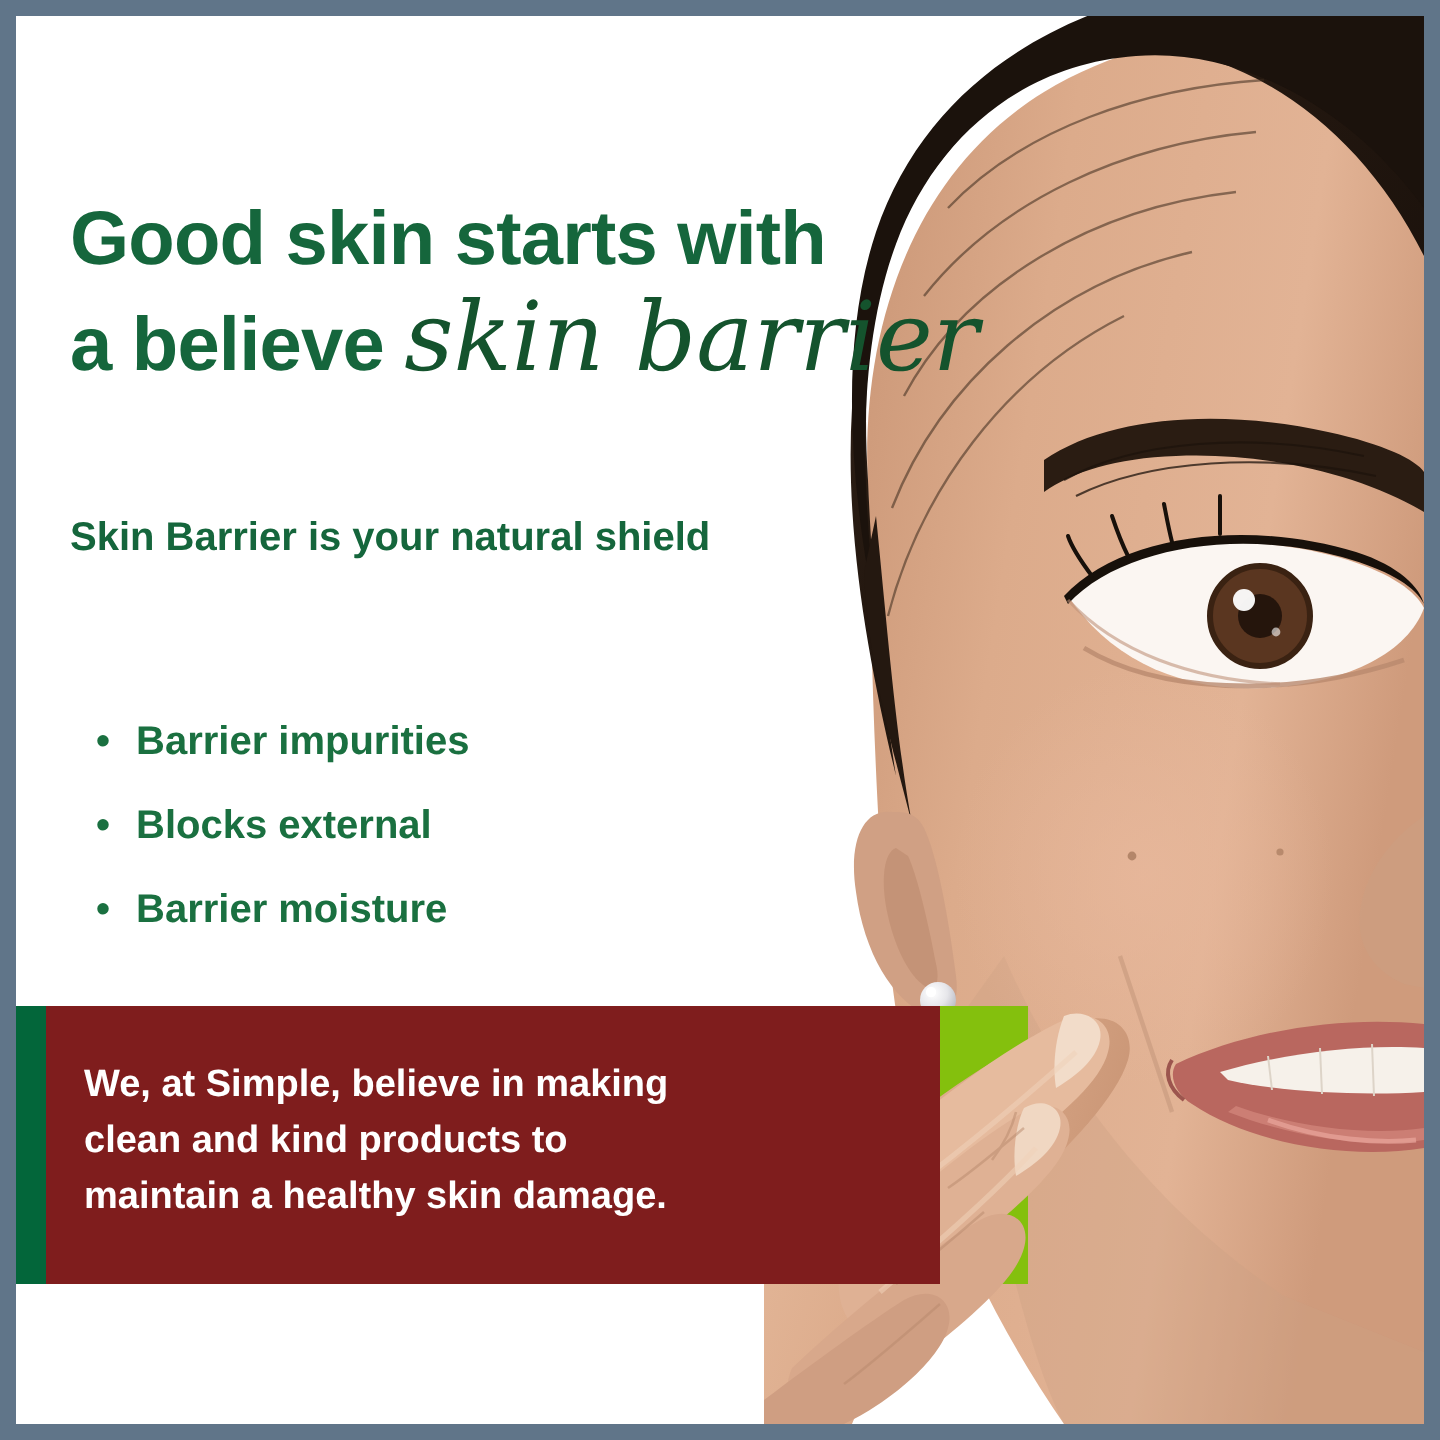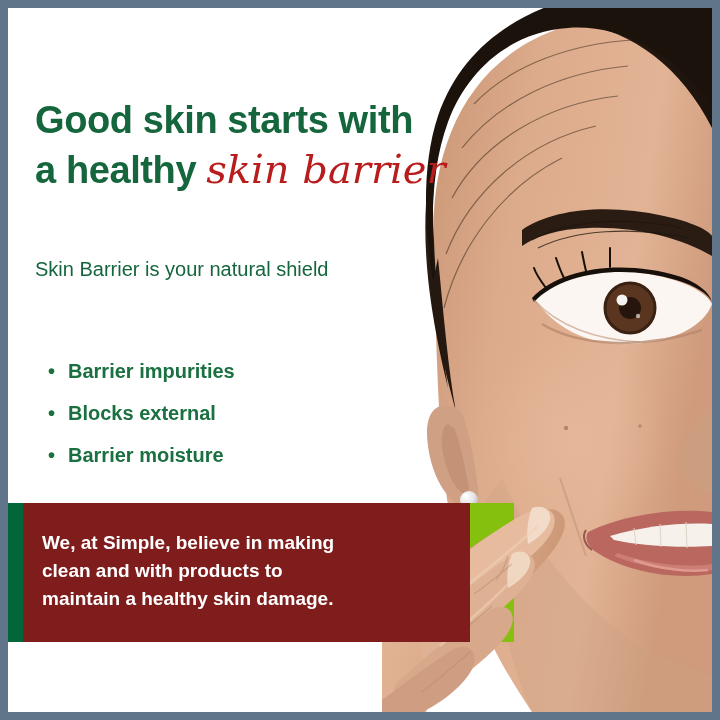--- a/index.html
+++ b/index.html
@@ -44,31 +44,31 @@
     font-weight: 700;
     line-height: 49px;
     color: #15663c;
     letter-spacing: -0.4px;
     white-space: nowrap;
   }
   .hl-script {
     font-family: "DejaVu Serif", serif;
     font-style: italic;
     font-weight: 400;
-    font-size: 40px;
-    color: #b91c1c;
+    font-size: 48px;
+    color: #14532d;
     letter-spacing: 0px;
   }
 
   #subhead {
     position: absolute;
     left: 27px; top: 247px;
     width: 400px;
     font-size: 20px;
-    font-weight: 400;
+    font-weight: 700;
     line-height: 29px;
     color: #15663c;
   }
 
   #bullets {
     position: absolute;
     left: 40px; top: 352px;
     list-style: none;
   }
   #bullets li {
@@ -282,21 +282,21 @@
               <path d="M84,578 C110,558 138,534 156,518"></path>
               <path d="M58,638 C86,614 114,590 136,566"></path>
             </g>
           </g>
         </g>
       </svg>
     </div>
 
     <div id="headline">
       <div class="hl-line">Good skin starts with</div>
-      <div class="hl-line"><span>a healthy </span><span class="hl-script">skin barrier</span></div>
+      <div class="hl-line"><span>a believe </span><span class="hl-script">skin barrier</span></div>
     </div>
 
     <div id="subhead">
       <div>Skin Barrier is your natural shield</div>
     </div>
 
     <ul id="bullets">
       <li>
         <span class="bullet-dot">•</span>
         <span>Barrier impurities</span>
@@ -308,19 +308,19 @@
       <li>
         <span class="bullet-dot">•</span>
         <span>Barrier moisture</span>
       </li>
     </ul>
 
     <div id="banner">
       <div id="banner-stripe"></div>
       <div id="banner-text">
         <div class="bn-line">We, at Simple, believe in making</div>
-        <div class="bn-line">clean and with products to</div>
+        <div class="bn-line">clean and kind products to</div>
         <div class="bn-line">maintain a healthy skin damage.</div>
       </div>
     </div>
 
   </div>
 </div>
 
 </body></html>

